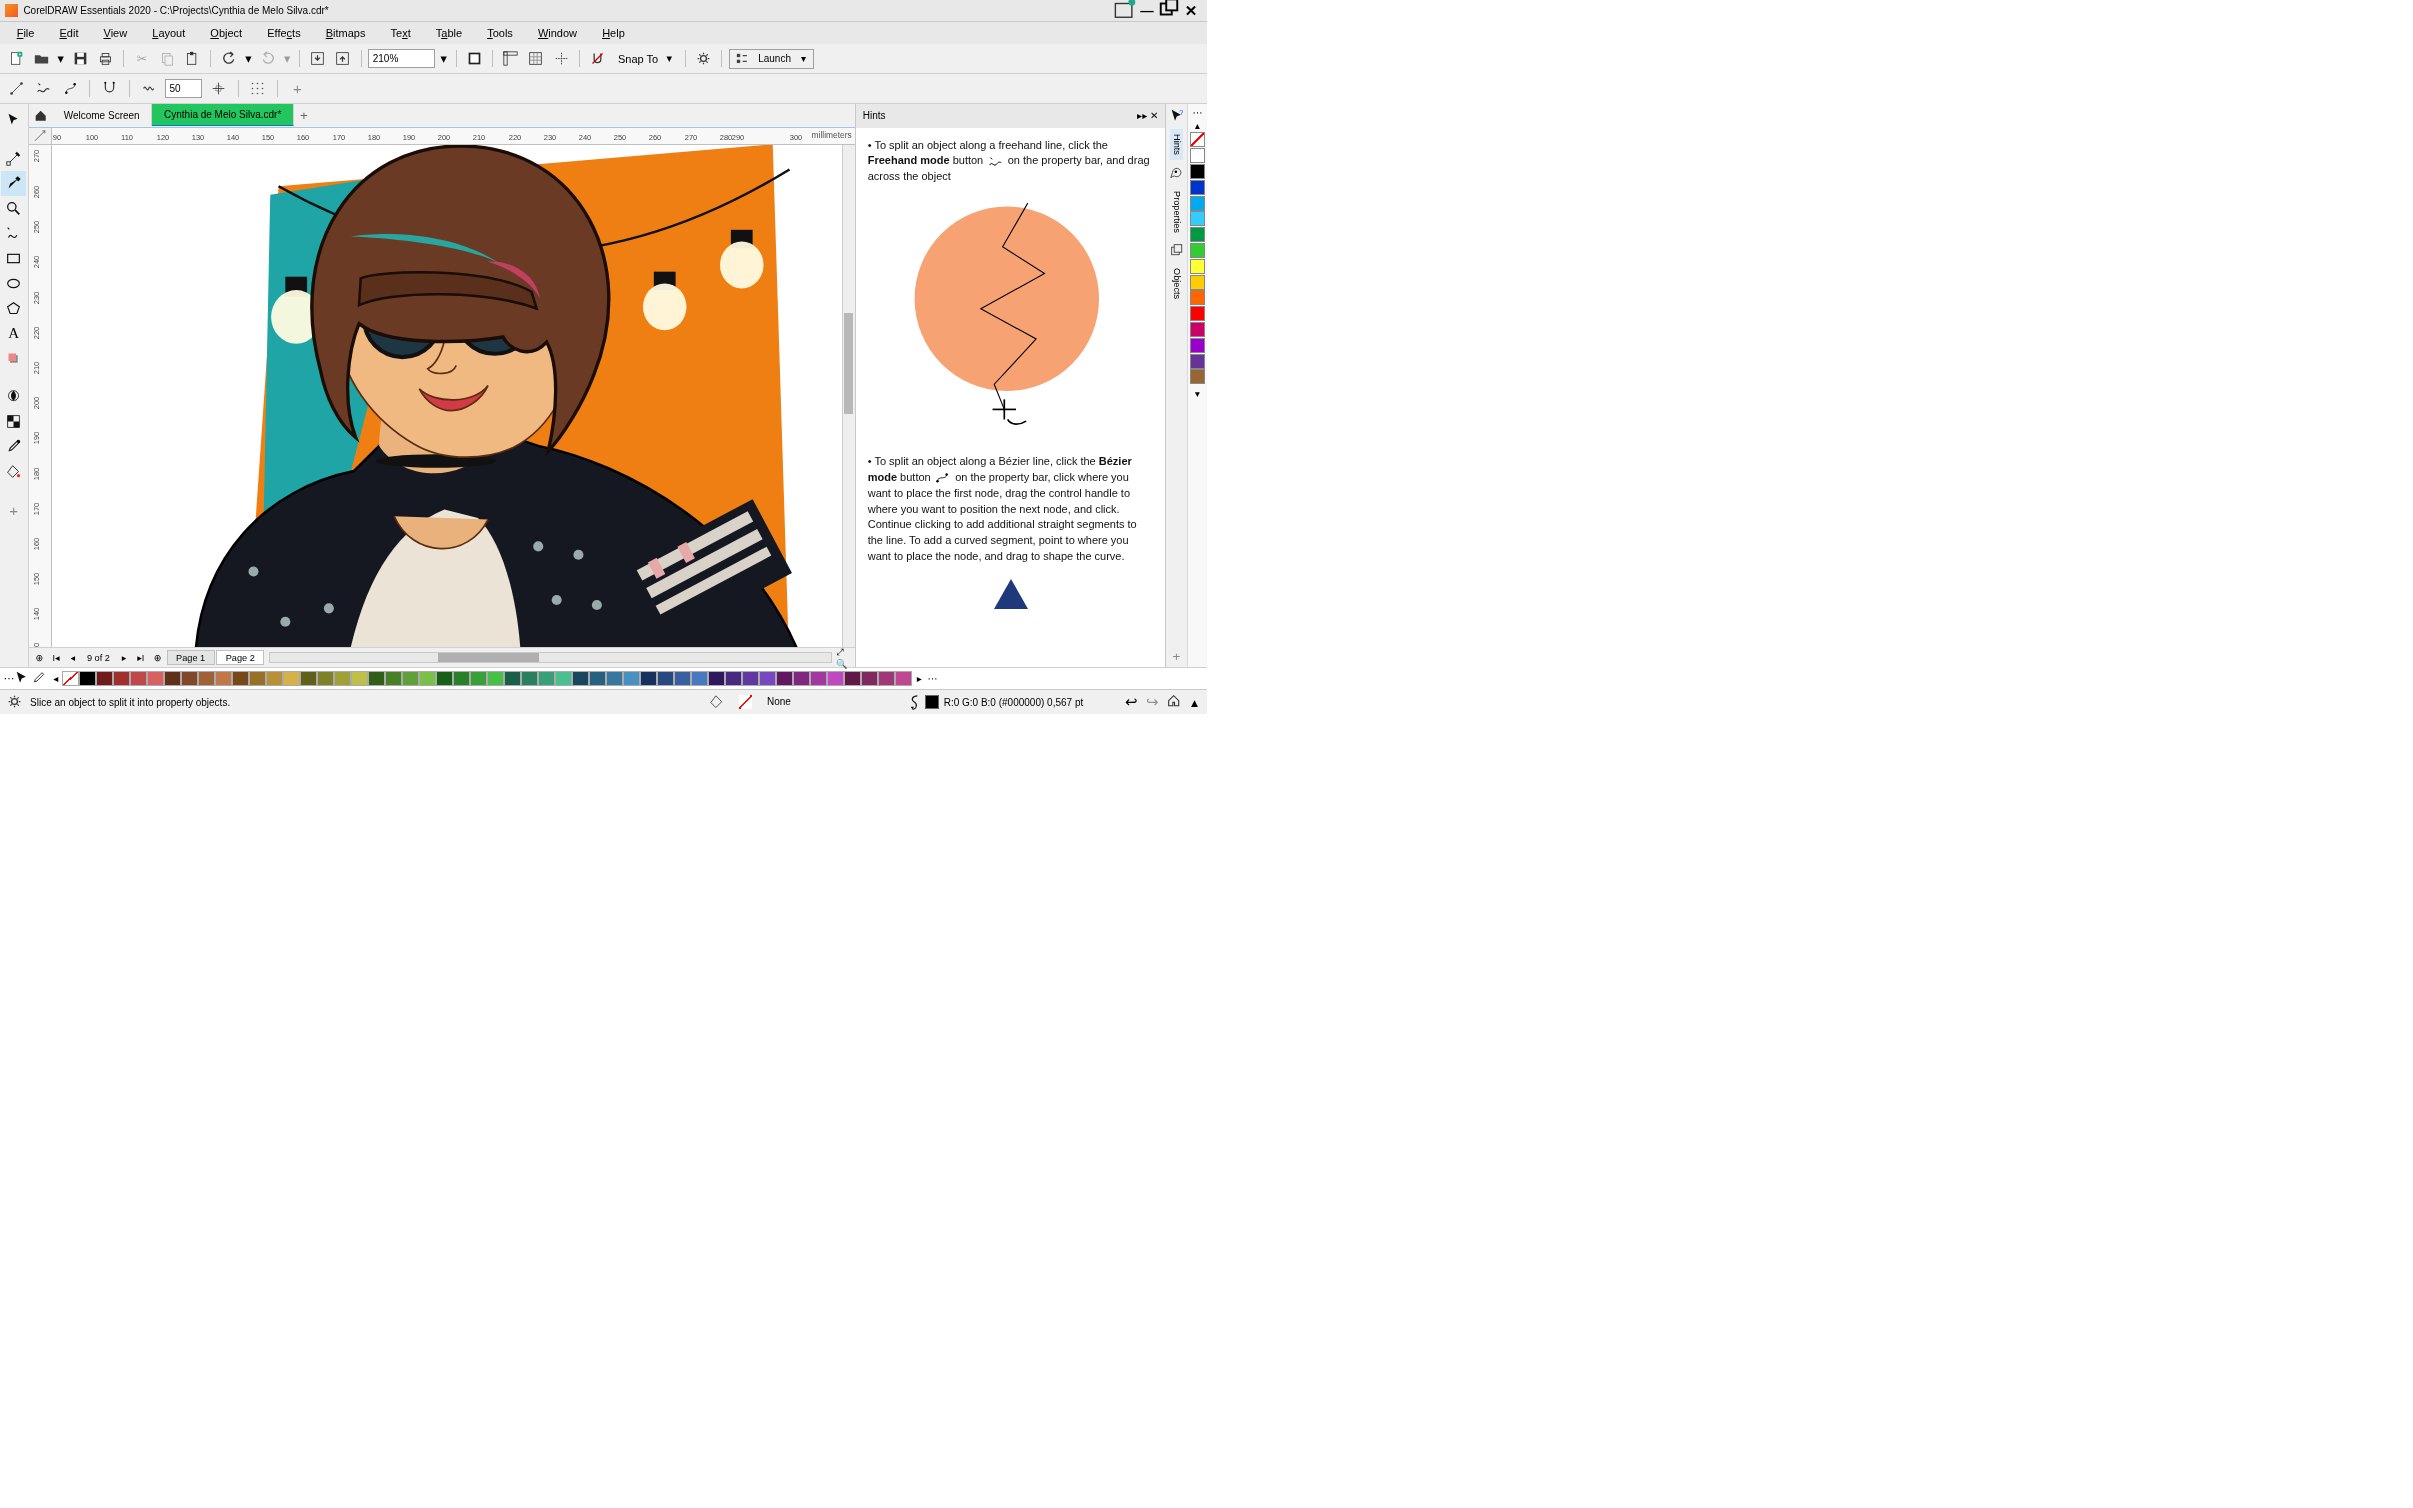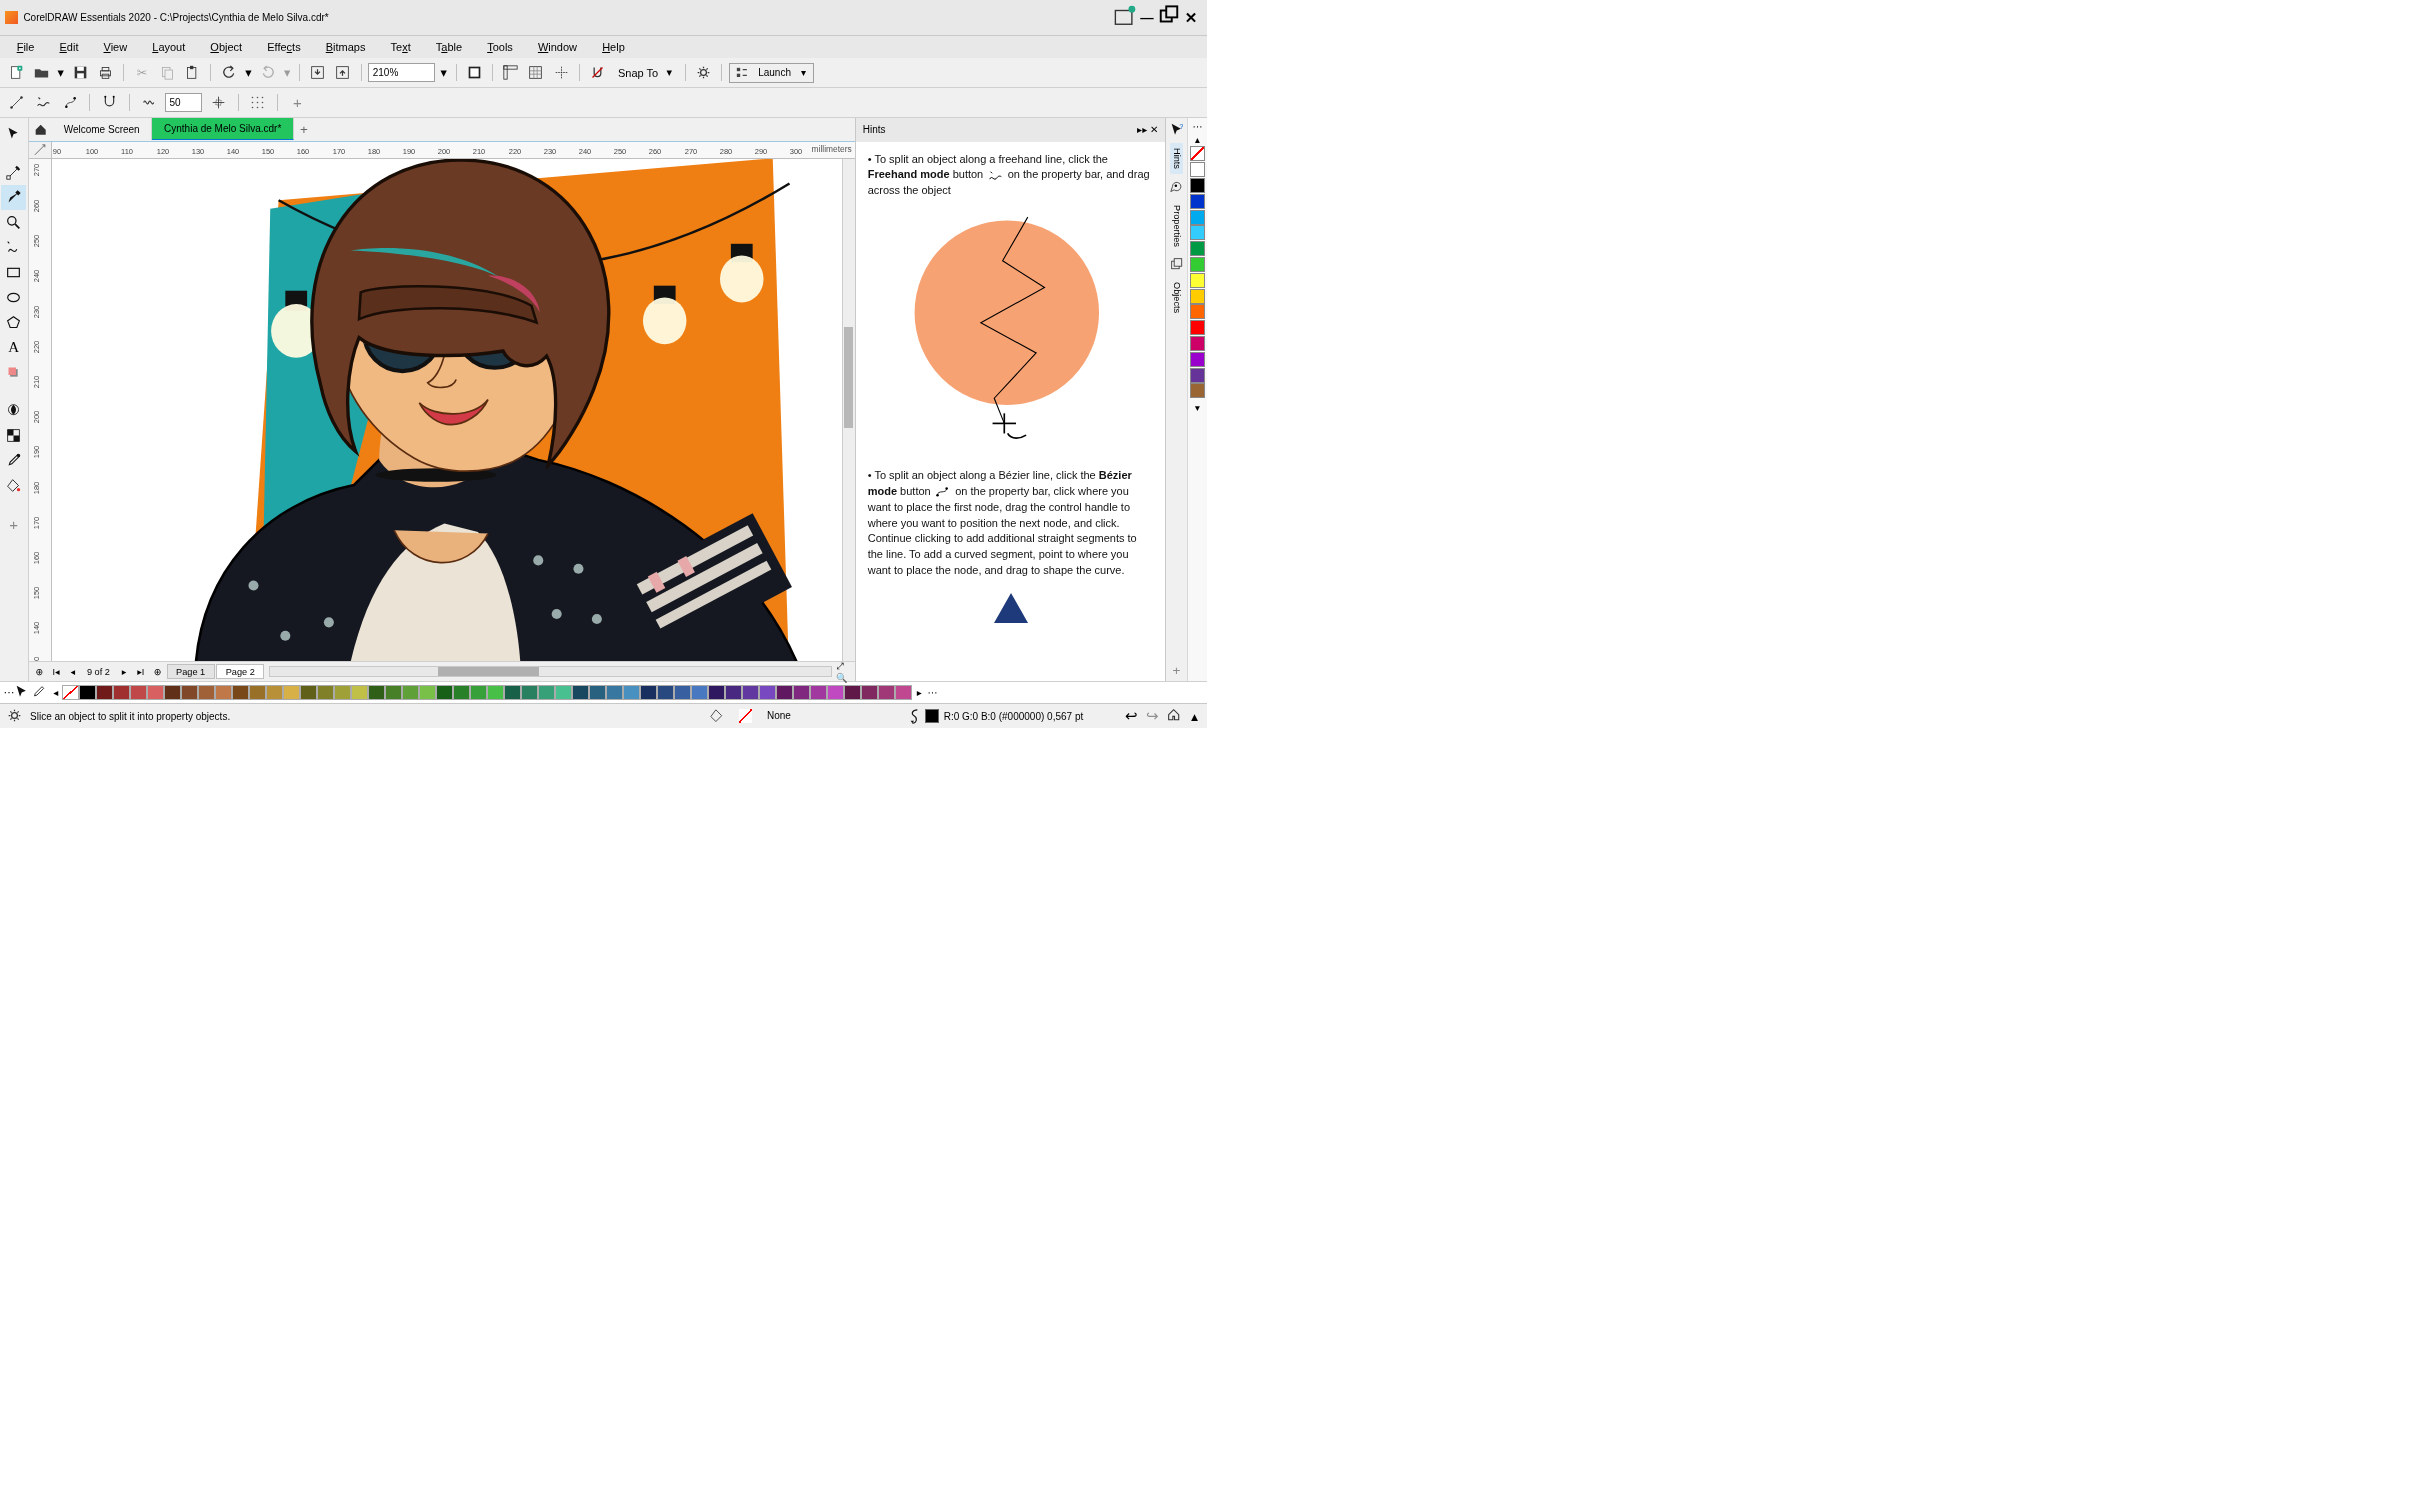--- a/index.html
+++ b/index.html
@@ -1,17 +1,17 @@
 <!DOCTYPE html>
 <html style="font-size:13.4px"><head>
 <meta charset="utf-8">
 <style>
 * { margin:0; padding:0; box-sizing:border-box; font-family:"Segoe UI",Tahoma,sans-serif; }
 body { width:1207px; height:754px; background:#fff; overflow:hidden; font-size:11px; color:#000; }
-.titlebar { height:36px; background:#e8e8e8; display:flex; align-items:center; padding:0 5px; border-bottom:0.8px solid #c8c8c8; }
+.titlebar { height:22px; background:#e8e8e8; display:flex; align-items:center; padding:0 5px; border-bottom:0.8px solid #c8c8c8; }
 .titlebar .appicon { width:13.4px; height:13.4px; background:linear-gradient(135deg,#f7931e 0%,#f15a24 100%); margin-right:5px; }
 .titlebar .title { flex:1; font-size:10px; }
 .titlebar .winbtn { width:22px; text-align:center; font-size:13.4px; cursor:default; }
 .menubar { height:22px; background:#e8e8e8; display:flex; align-items:center; padding:0 5px; gap:1.7px; }
 .menubar .menuitem { padding:2.5px 11.7px; font-size:11px; cursor:default; }
 .toolbar1 { height:30px; background:#f0f0f0; display:flex; align-items:center; padding:0 5px; gap:3.4px; border-bottom:0.8px solid #d0d0d0; }
 .toolbar2 { height:30px; background:#f0f0f0; display:flex; align-items:center; padding:0 5px; gap:5px; border-bottom:0.8px solid #d0d0d0; position:relative;}
 .tbtn { width:22px; height:22px; display:flex; align-items:center; justify-content:center; cursor:default; border:0.8px solid transparent; font-size:12.6px; position:relative;}
 .tbtn svg { width:15px; height:15px; }
 .tbtn.disabled { opacity:.35; }
@@ -416,21 +416,21 @@
           <span class="lbl" style="left: 357px;">190</span>
           <span class="lbl" style="left: 392px;">200</span>
           <span class="lbl" style="left: 427px;">210</span>
           <span class="lbl" style="left: 463px;">220</span>
           <span class="lbl" style="left: 498px;">230</span>
           <span class="lbl" style="left: 533px;">240</span>
           <span class="lbl" style="left: 568px;">250</span>
           <span class="lbl" style="left: 603px;">260</span>
           <span class="lbl" style="left: 639px;">270</span>
           <span class="lbl" style="left: 674px;">280</span>
-          <span class="lbl" style="left: 709px;">290</span>
+          <span class="lbl" style="left: 686px;">290</span>
           <span class="lbl" style="left: 744px;">300</span>
         </div>
     </div>
 
     <div style="display:flex;flex:1;position:relative">
       <div class="ruler-v" id="rulerv">
           <span class="lbl" style="top: 11.7px;">270</span>
           <span class="lbl" style="top: 47px;">260</span>
           <span class="lbl" style="top: 82px;">250</span>
           <span class="lbl" style="top: 117px;">240</span>

